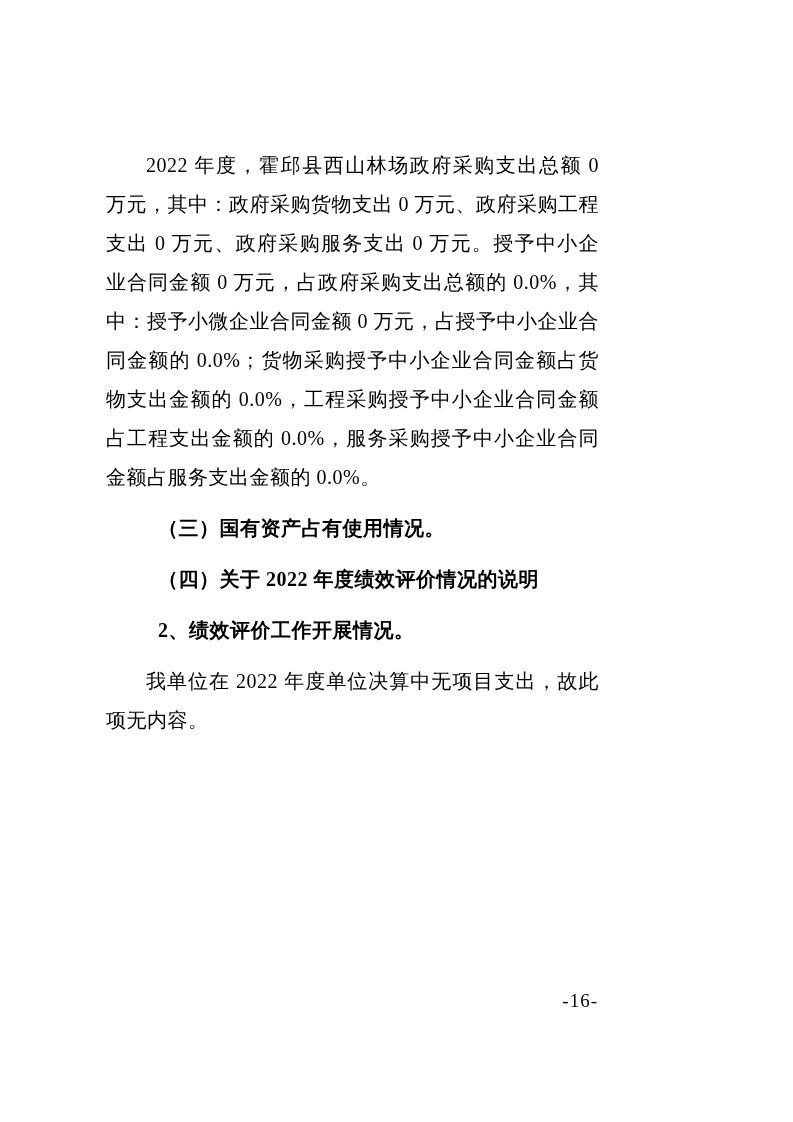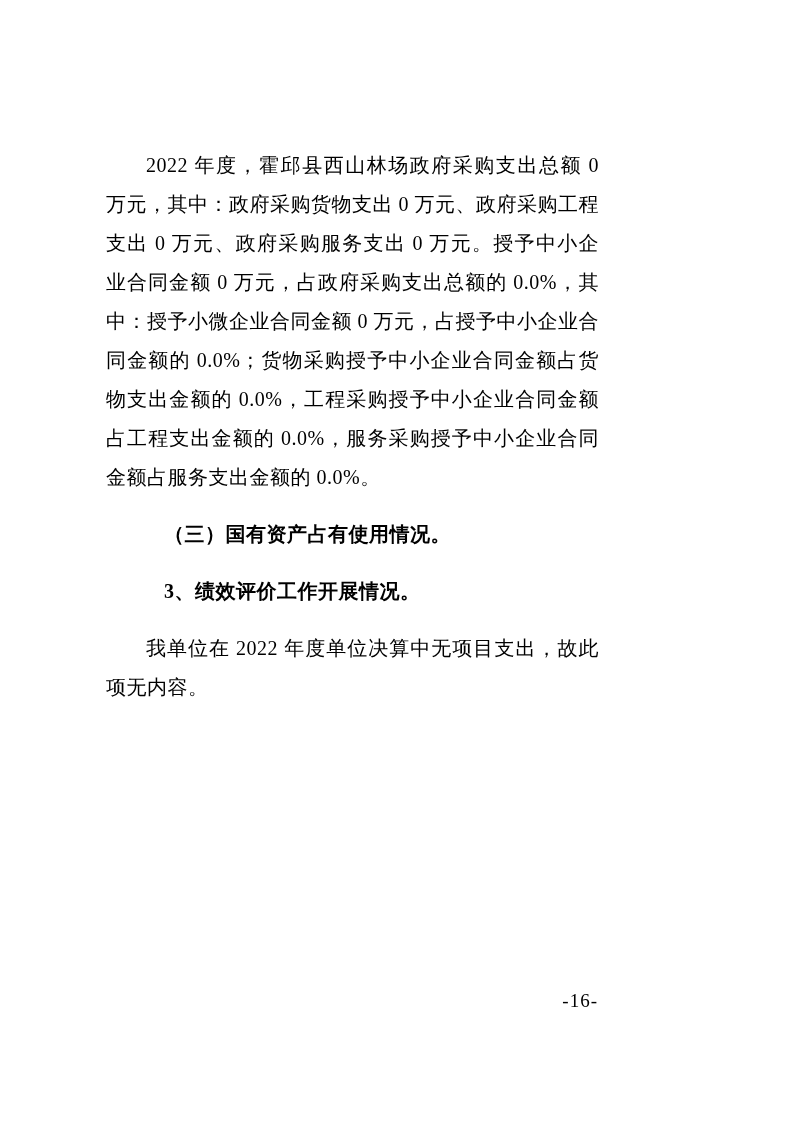--- a/index.html
+++ b/index.html
@@ -21,21 +21,21 @@
       color: #000000;
       overflow: hidden;
     }
     .para {
       margin: 0;
       text-align: justify;
       text-indent: 2em;
       letter-spacing: 0.5px;
     }
     .heading {
-      margin: 18px;
+      margin: 12px;
       font-weight: bold;
       text-indent: 2em;
       letter-spacing: 0.5px;
     }
     .page-number {
       position: absolute;
       right: 102px;
       top: 989px;
       font-size: 19px;
       line-height: 24px;
@@ -45,22 +45,23 @@
 </head>
 <body>
 
 <div class="page">
 
   <p class="para">2022 年度，霍邱县西山林场政府采购支出总额 0 万元，其中：政府采购货物支出 0 万元、政府采购工程支出 0 万元、政府采购服务支出 0 万元。授予中小企业合同金额 0 万元，占政府采购支出总额的 0.0%，其中：授予小微企业合同金额 0 万元，占授予中小企业合同金额的 0.0%；货物采购授予中小企业合同金额占货物支出金额的 0.0%，工程采购授予中小企业合同金额占工程支出金额的 0.0%，服务采购授予中小企业合同金额占服务支出金额的 0.0%。</p>
 
   <p class="heading">（三）国有资产占有使用情况。</p>
 
 
+  <p class="heading">（四）关于 2022 年度绩效评价情况的说明</p>
 
-  <p class="heading">3、绩效评价工作开展情况。</p>
+  <p class="heading">2、绩效评价工作开展情况。</p>
 
 
 
   <p class="para">我单位在 2022 年度单位决算中无项目支出，故此项无内容。</p>
 
   <div class="page-number">-16-</div>
 
 </div>
 
 </body></html>

